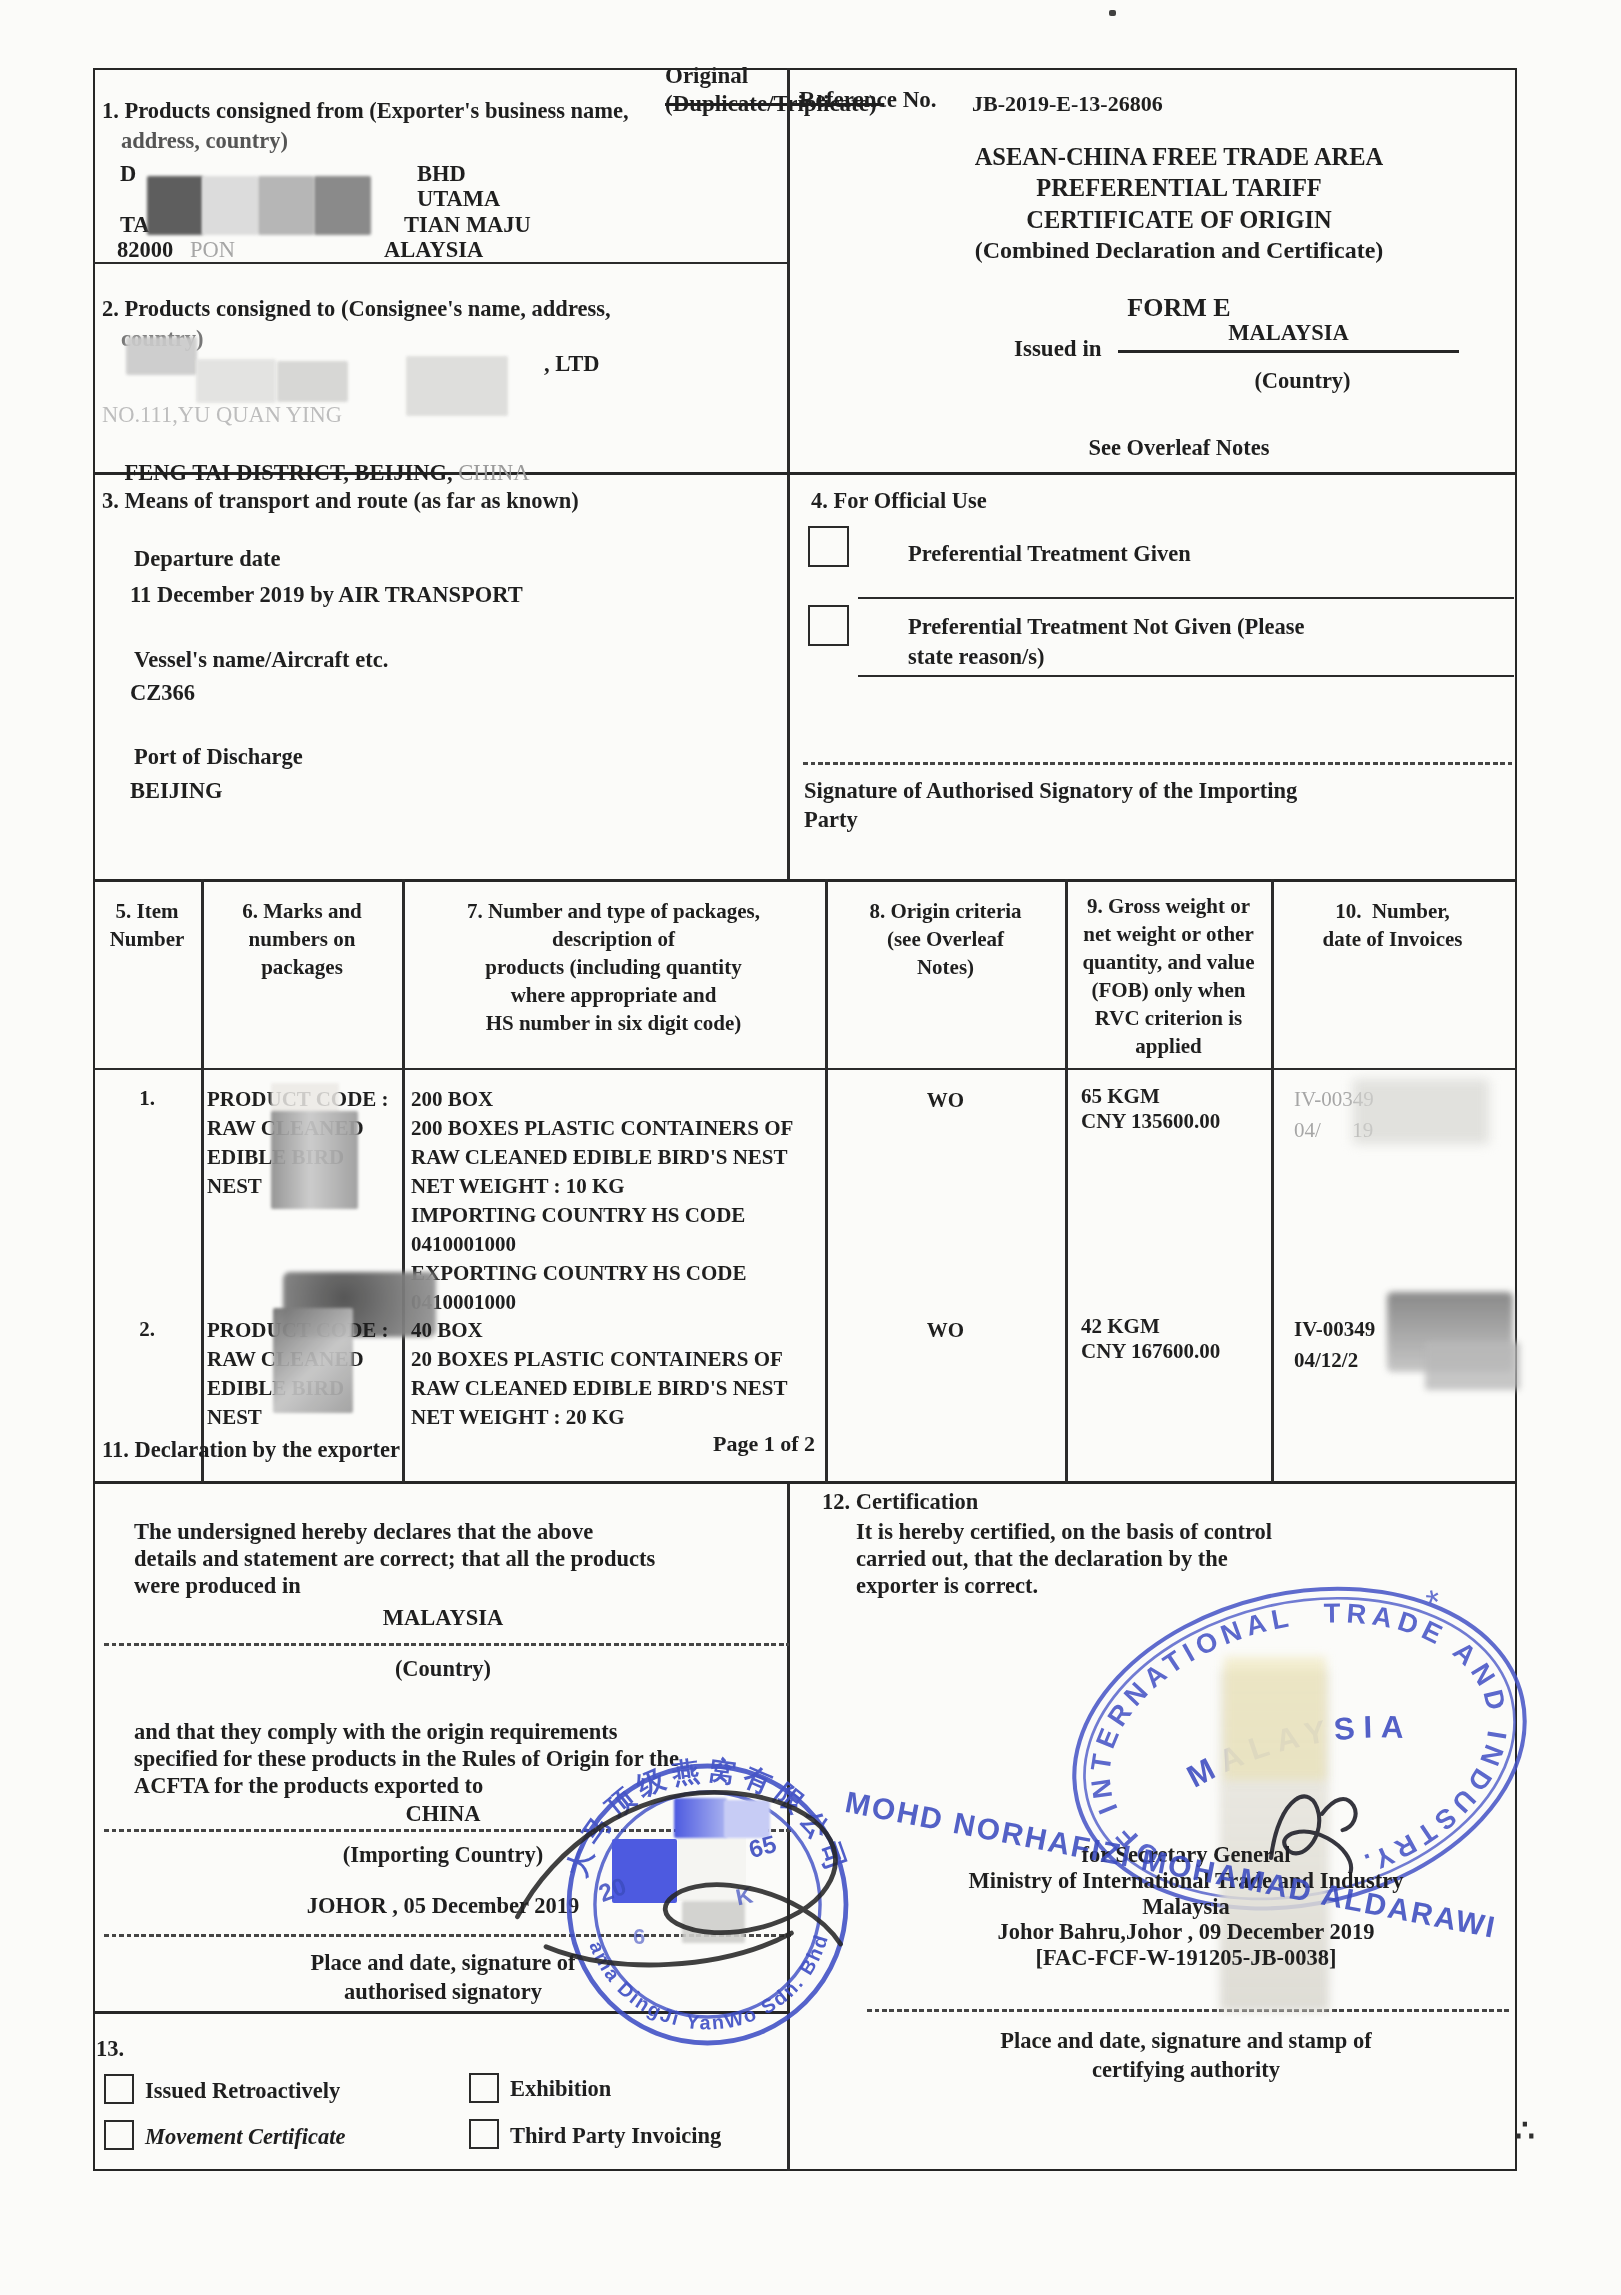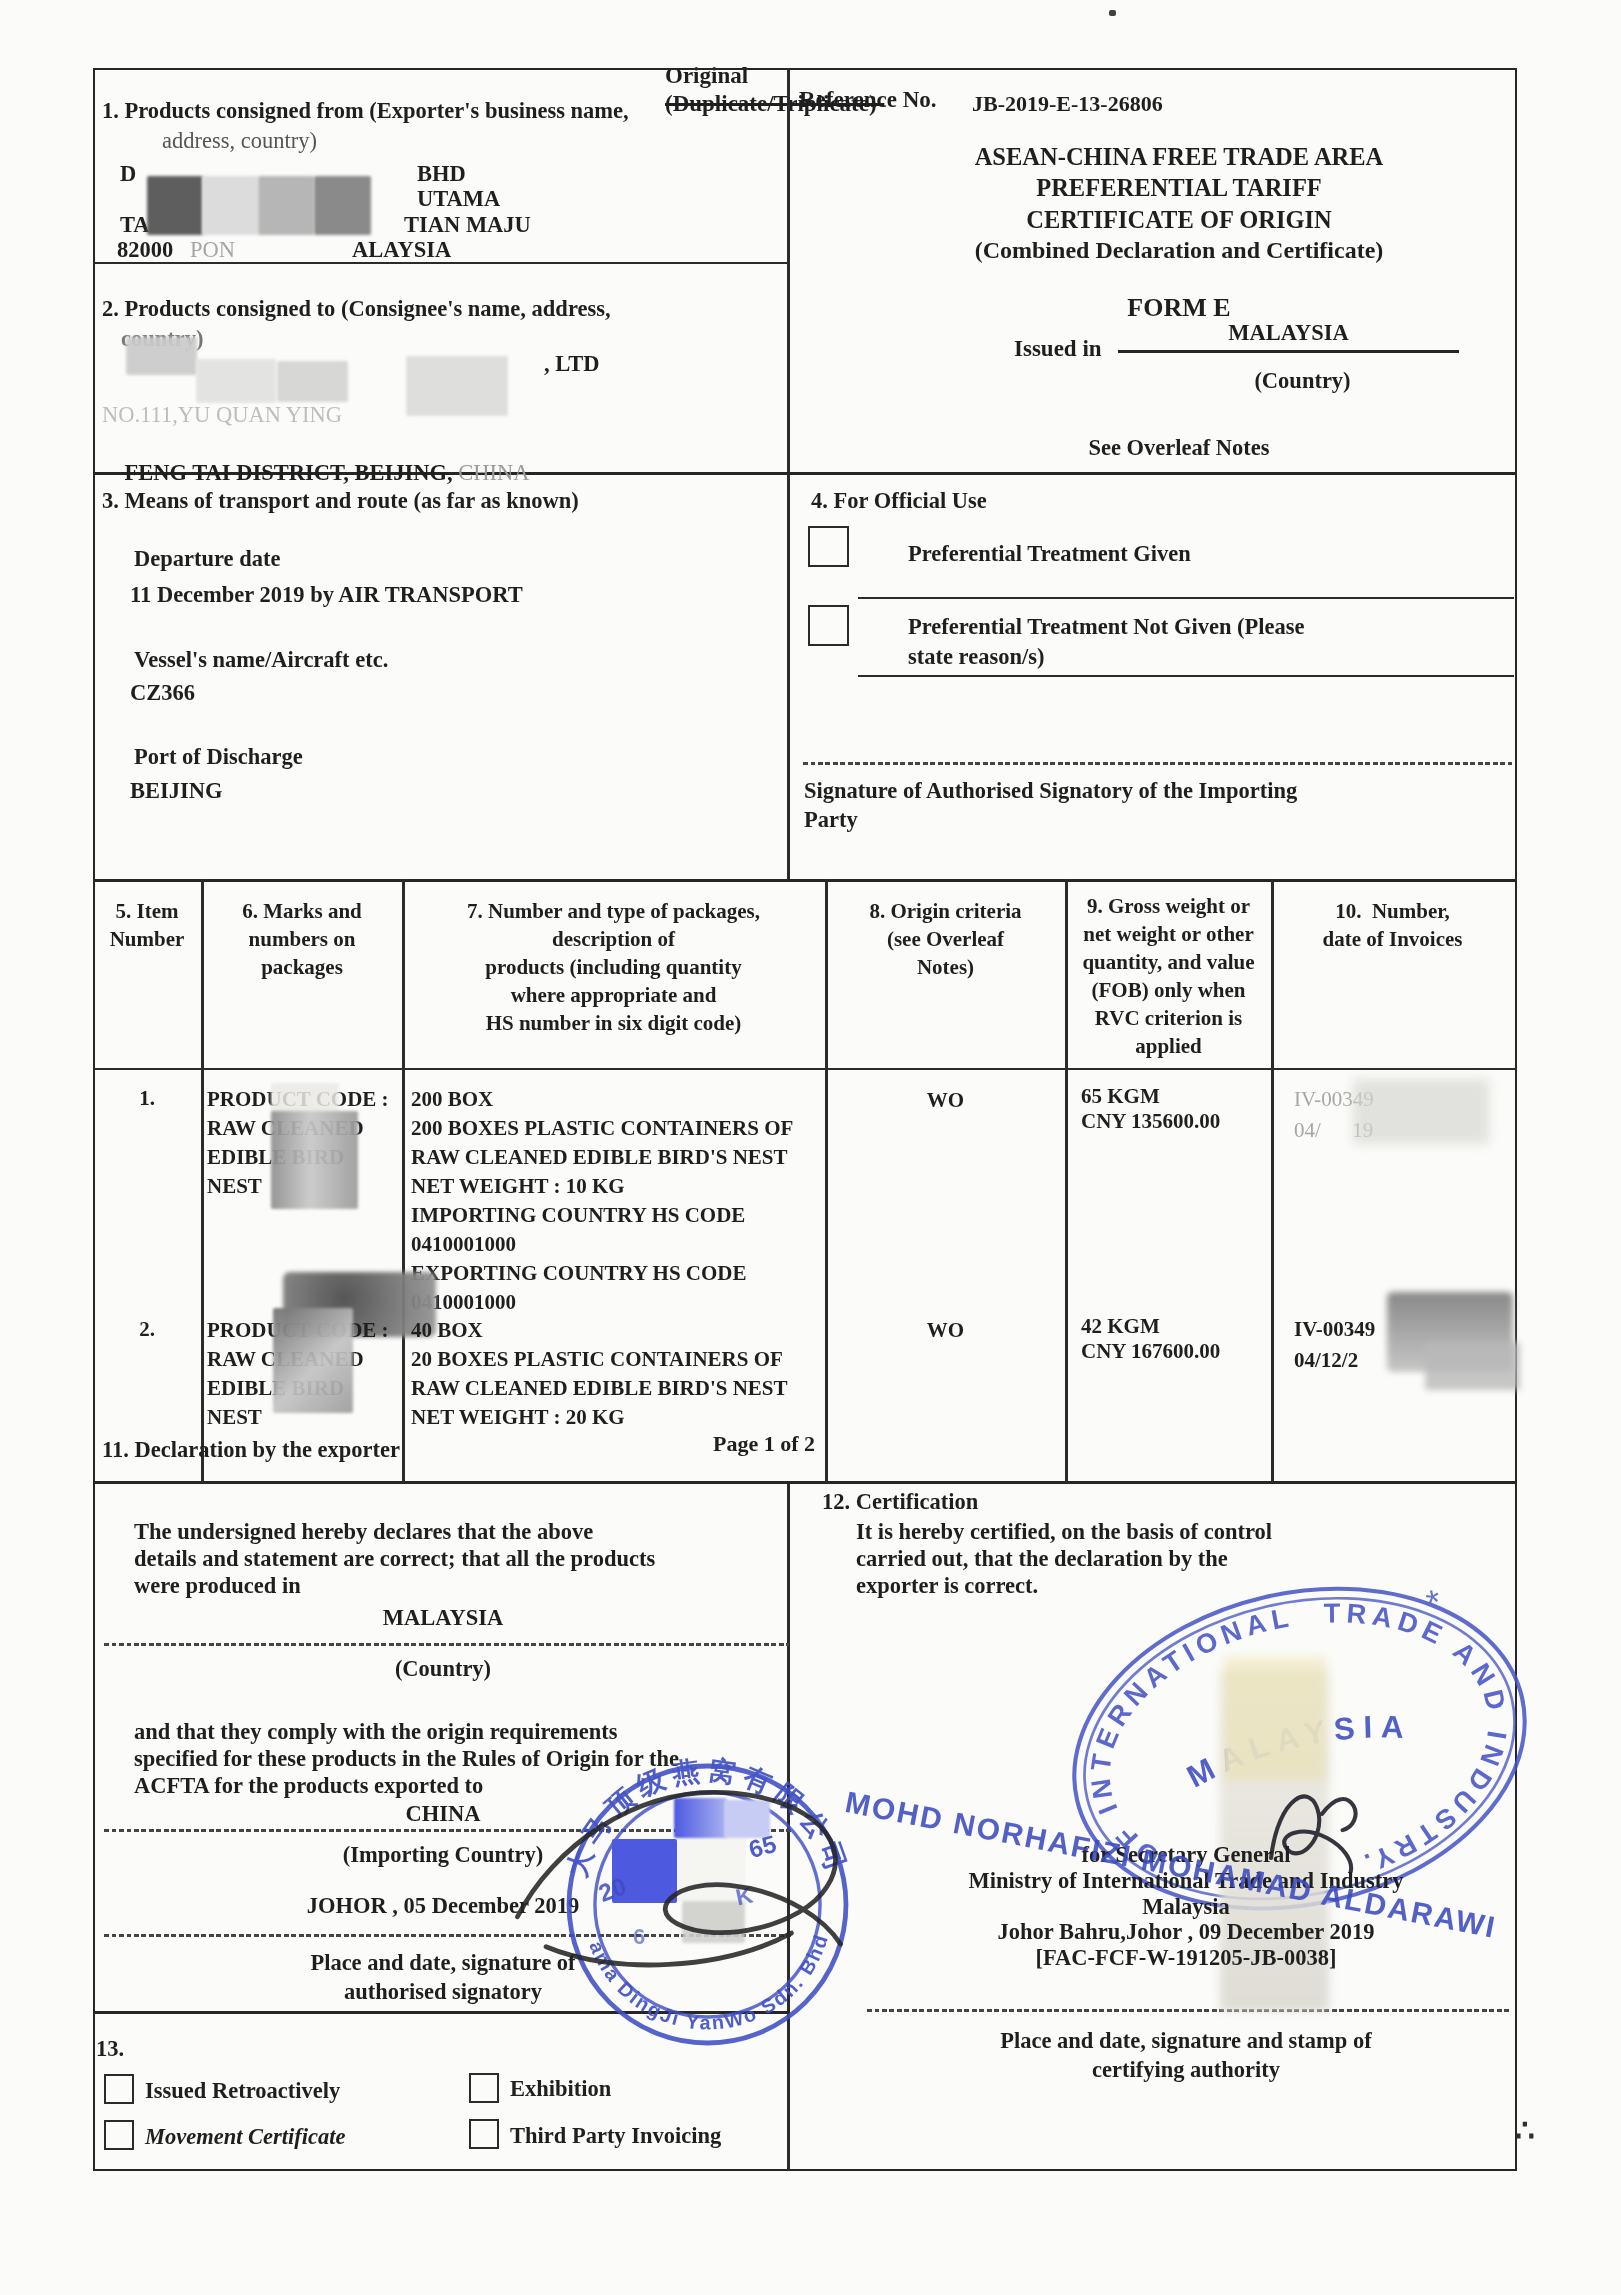--- a/index.html
+++ b/index.html
@@ -41,29 +41,29 @@
   <div class="ln" style="left:93px;top:1068px;width:1424px;"></div>
   <div class="lnh" style="left:93px;top:1481px;width:1424px;"></div>
   <div class="lnh" style="left:93px;top:2011px;width:697px;"></div>
   <div class="vl" style="left:201px;top:879px;height:604px;"></div>
   <div class="vl" style="left:402px;top:879px;height:604px;"></div>
   <div class="vl" style="left:825px;top:879px;height:604px;"></div>
   <div class="vl" style="left:1065px;top:879px;height:604px;"></div>
   <div class="vl" style="left:1271px;top:879px;height:604px;"></div>
 
   <div class="t" style="left:102px;top:97px;">1. Products consigned from (Exporter's business name,</div>
-  <div class="t mid" style="left:121px;top:127px;font-weight:400;color:#555;margin-left:41px;">address, country)</div>
+  <div class="t mid" style="left:121px;top:127px;font-weight:700;color:#555;">address, country)</div>
   <div class="t" style="left:120px;top:160px;">D</div>
   <div class="t" style="left:417px;top:160px;">BHD</div>
   <div class="t" style="left:417px;top:185px;">UTAMA</div>
   <div class="t" style="left:120px;top:211px;">TA</div>
   <div class="t" style="left:404px;top:211px;">TIAN MAJU</div>
   <div class="t" style="left:117px;top:236px;">82000</div>
   <div class="t faint" style="left:190px;top:236px;">PON</div>
-  <div class="t" style="left:352px;top:236px;">ALAYSIA</div>
+  <div class="t" style="left:384px;top:236px;">ALAYSIA</div>
   <div class="redact" style="left:147px;top:176px;width:56px;height:59px;background:#5e5e5e;"></div>
   <div class="redact" style="left:202px;top:176px;width:56px;height:59px;background:#dcdcdc;"></div>
   <div class="redact" style="left:258px;top:176px;width:56px;height:59px;background:#b6b6b6;"></div>
   <div class="redact" style="left:314px;top:176px;width:57px;height:59px;background:#8a8a8a;"></div>
 
   <div class="t" style="left:102px;top:295px;">2. Products consigned to (Consignee's name, address,</div>
   <div class="t mid" style="left:121px;top:325px;color:#777;">country)</div>
   <div class="t" style="left:544px;top:350px;">, LTD</div>
   <div class="t faint" style="left:102px;top:401px;color:#bdbdbd;">NO.111,YU QUAN YING</div>
   <div class="t" style="left:102px;top:431px;">

